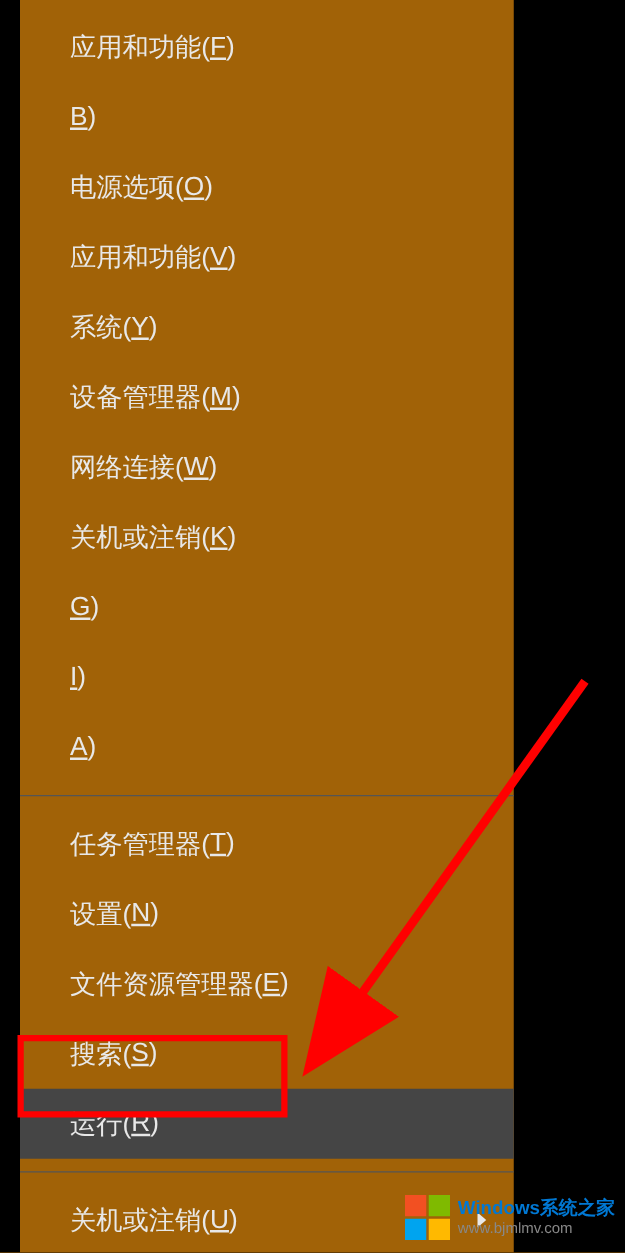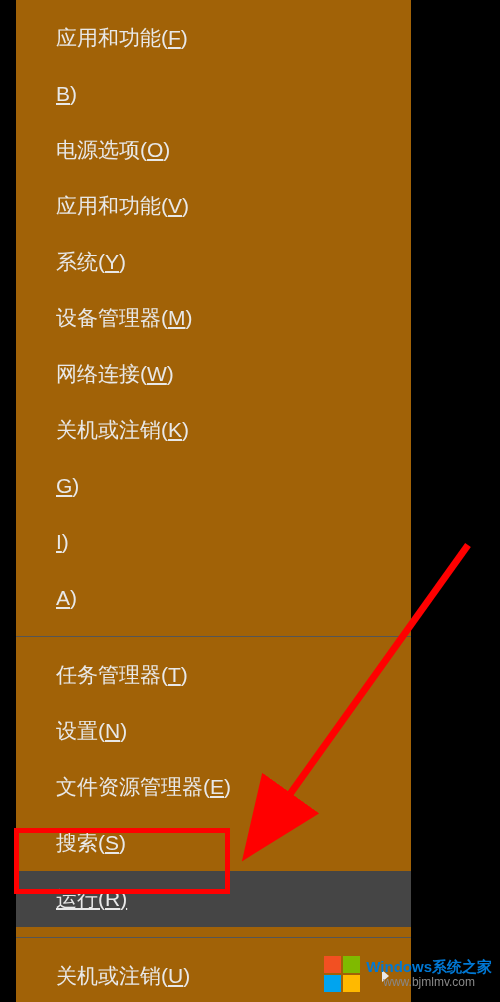--- a/index.html
+++ b/index.html
@@ -28,21 +28,20 @@
       align-items: center;
       padding: 0 40px;
       height: 56px;
       color: #e8e8e8;
       font-size: 21px;
       cursor: pointer;
       position: relative;
     }
     .menu-item.highlighted {
       background: #454545;
-      text-decoration: underline;
     }
     .menu-item.with-submenu::after {
       content: "";
       position: absolute;
       right: 22px;
       top: 50%;
       transform: translateY(-50%);
       width: 0;
       height: 0;
       border-top: 6px solid transparent;
@@ -106,21 +105,20 @@
       line-height: 1.1;
     }
     .watermark-title {
       color: #0078d4;
       font-size: 15px;
       font-weight: bold;
     }
     .watermark-url {
       color: #888;
       font-size: 12px;
-      text-align: center;
     }
   </style>
 </head>
 <body>
 
 <div class="menu-container">
   <div class="spacer-top"></div>
 
   <div class="menu-item">
     <span>应用和功能(</span>

